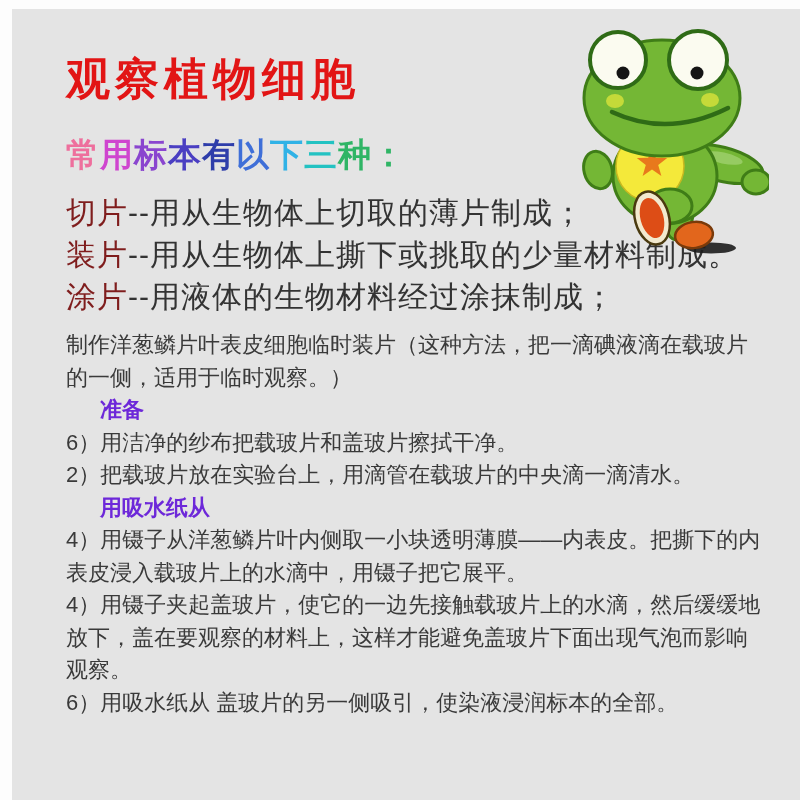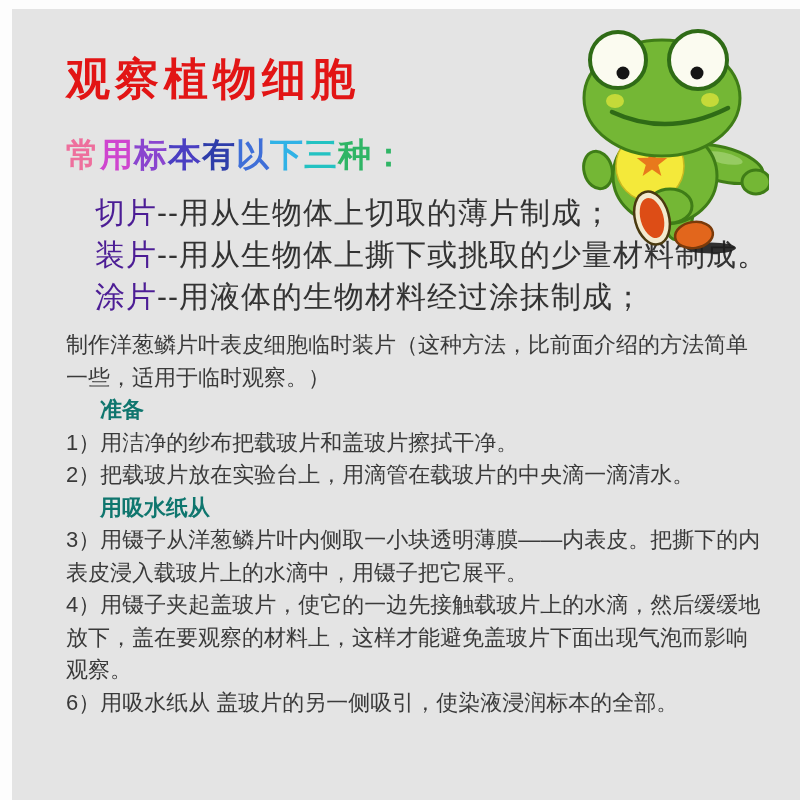--- a/index.html
+++ b/index.html
@@ -16,27 +16,27 @@
     font-size:44px;font-weight:bold;color:#e21515;letter-spacing:5px;white-space:nowrap;
   }
   .subtitle{
     position:absolute;left:66px;top:133px;
     font-size:33px;font-weight:bold;letter-spacing:1px;white-space:nowrap;text-align:right;
   }
   .specimens{
     position:absolute;left:66px;top:192px;
     font-size:30px;color:#333333;letter-spacing:1px;line-height:42px;white-space:nowrap;
   }
-  .specimens .term{color:#4c1d95;margin-left:29px;}
+  .specimens .term{color:#7f1d1d;}
   .column{
     position:absolute;left:66px;top:329px;width:702px;
     font-size:22px;color:#3a3a3a;line-height:32.5px;
     line-break:anywhere;overflow-wrap:anywhere;
   }
-  .sec-header{color:#0f766e;font-weight:bold;padding-left:34px;}
+  .sec-header{color:#6d28d9;font-weight:bold;padding-left:34px;}
   .step{}
   .mascot{position:absolute;left:573px;top:16px;width:196px;height:246px;}
 </style>
 </head>
 <body>
 
 <div class="canvas">
   <div class="edge-top"></div>
   <div class="edge-left"></div>
 
@@ -44,26 +44,26 @@
 
   <div class="subtitle"><span style="color: rgb(238, 111, 157);">常</span><span style="color: rgb(207, 69, 207);">用</span><span style="color: rgb(138, 69, 207);">标</span><span style="color: rgb(74, 62, 194);">本</span><span style="color: rgb(46, 61, 170);">有</span><span style="color: rgb(63, 111, 216);">以</span><span style="color: rgb(48, 178, 230);">下</span><span style="color: rgb(35, 194, 194);">三</span><span style="color: rgb(47, 181, 101);">种</span><span style="color: rgb(47, 181, 101);">：</span></div>
 
   <div class="specimens">
     <div><span class="term">切片</span><span>--用从生物体上切取的薄片制成；</span></div>
     <div><span class="term">装片</span><span>--用从生物体上撕下或挑取的少量材料制成。</span></div>
     <div><span class="term">涂片</span><span>--用液体的生物材料经过涂抹制成；</span></div>
   </div>
 
   <div class="column">
-    <div>制作洋葱鳞片叶表皮细胞临时装片（这种方法，比前面介绍的方法简单一些，适用于临时观察。）</div>
+    <div>制作洋葱鳞片叶表皮细胞临时装片（这种方法，把一滴碘液滴在载玻片的一侧，适用于临时观察。）</div>
     <div class="sec-header">准备</div>
-    <div class="step">1）用洁净的纱布把载玻片和盖玻片擦拭干净。</div>
+    <div class="step">6）用洁净的纱布把载玻片和盖玻片擦拭干净。</div>
     <div class="step">2）把载玻片放在实验台上，用滴管在载玻片的中央滴一滴清水。</div>
     <div class="sec-header">用吸水纸从</div>
-    <div class="step">3）用镊子从洋葱鳞片叶内侧取一小块透明薄膜——内表皮。把撕下的内表皮浸入载玻片上的水滴中，用镊子把它展平。</div>
+    <div class="step">4）用镊子从洋葱鳞片叶内侧取一小块透明薄膜——内表皮。把撕下的内表皮浸入载玻片上的水滴中，用镊子把它展平。</div>
     <div class="step">4）用镊子夹起盖玻片，使它的一边先接触载玻片上的水滴，然后缓缓地放下，盖在要观察的材料上，这样才能避免盖玻片下面出现气泡而影响观察。</div>
     <div class="step">6）用吸水纸从 盖玻片的另一侧吸引，使染液浸润标本的全部。</div>
   </div>
 
   <svg class="mascot" viewBox="0 0 196 246" xmlns="http://www.w3.org/2000/svg">
 
     <g>
       <ellipse cx="148" cy="148" rx="43" ry="17" transform="rotate(14 148 148)" stroke="#3f7d17" stroke-width="3" fill="#74b735"></ellipse>
       <ellipse cx="150" cy="142" rx="20" ry="5.5" transform="rotate(12 150 142)" opacity="0.85" fill="#9ccf6a"></ellipse>
       <ellipse cx="183" cy="166" rx="14" ry="12" stroke="#3f7d17" stroke-width="3" fill="#74b735"></ellipse>

